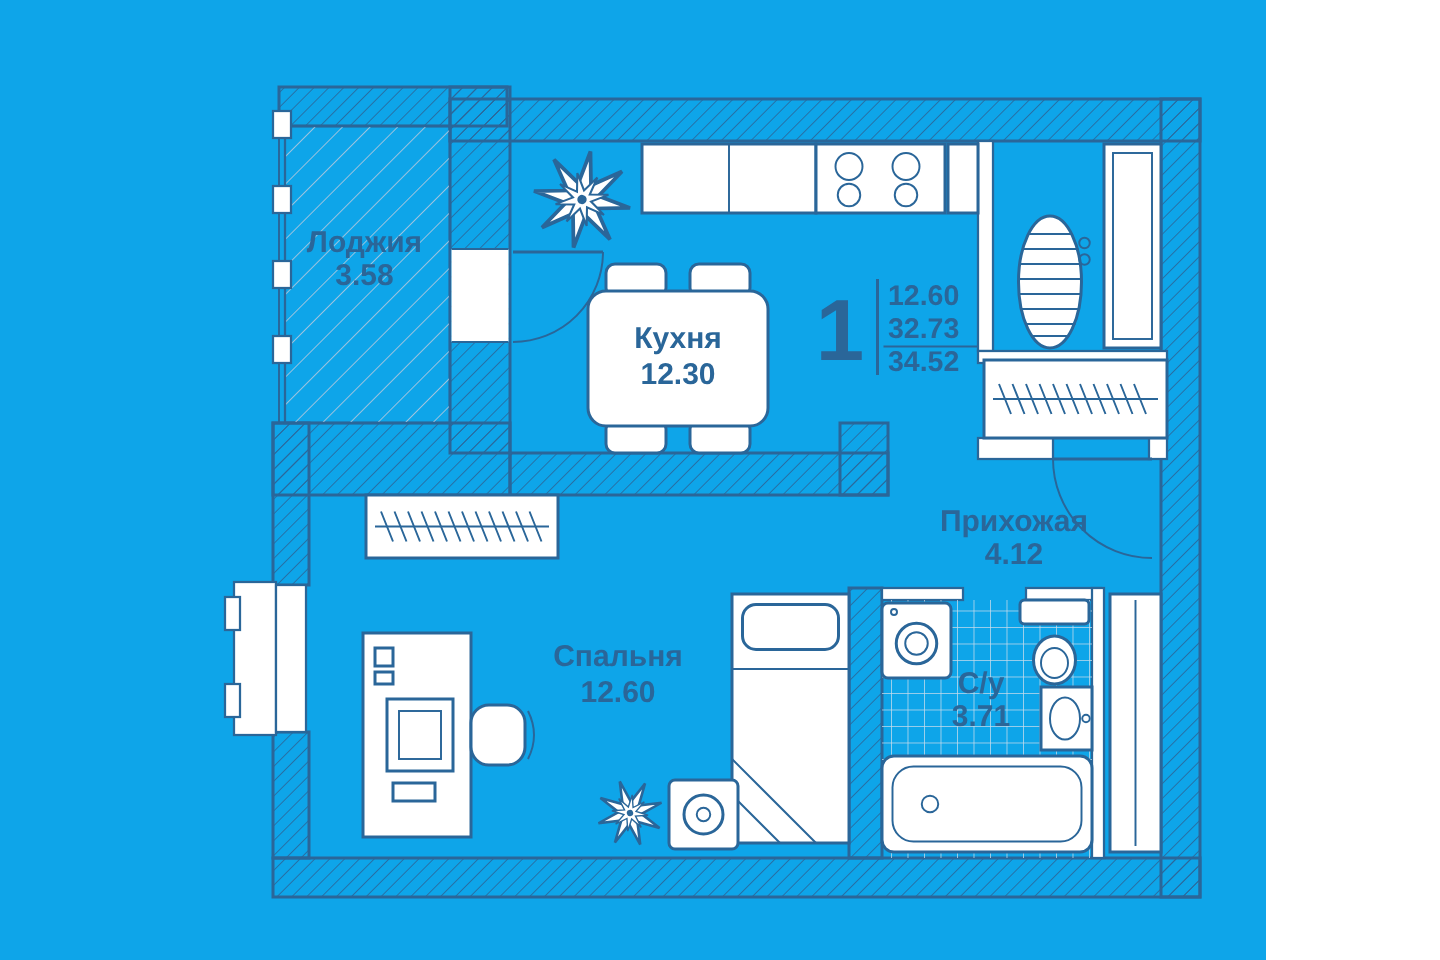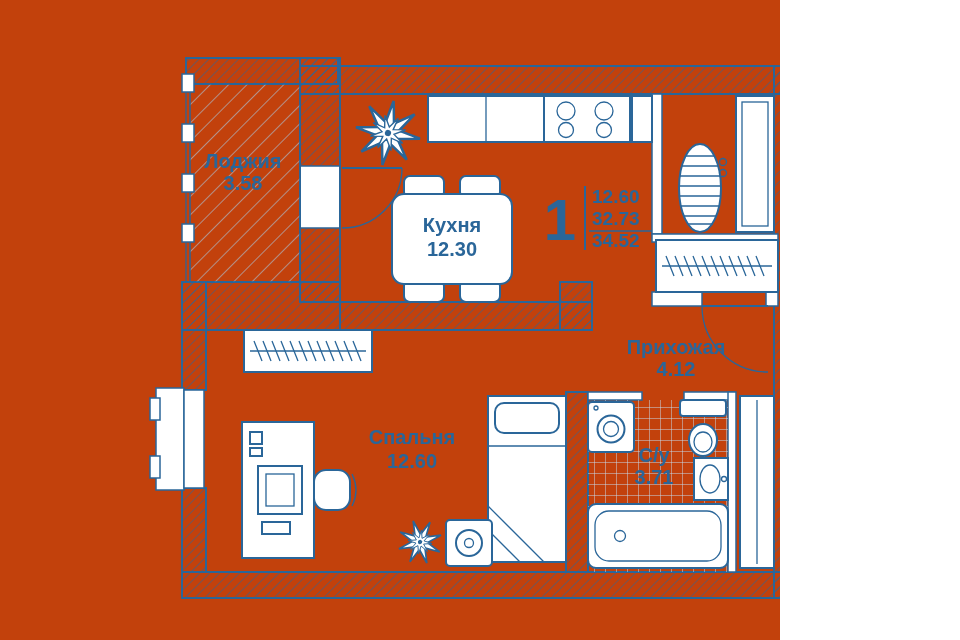--- a/index.html
+++ b/index.html
@@ -1,17 +1,17 @@
 <!DOCTYPE html>
 <html style="--line: #2a6699; --light: #a9c6de; --tile: #c6dcec;"><head>
 <meta charset="utf-8">
 <style>
   :root { --line:#2a6699; --light:#a9c6de; --tile:#c6dcec; }
   html,body { margin:0; padding:0; background:#ffffff; }
-  .stage { width:780px; height:640px; overflow:hidden; background:#c2410c; }
+  .stage { width:844px; height:640px; overflow:hidden; background:#0ea5e9; }
   svg text {
     font-family:"Liberation Sans", sans-serif;
     font-weight:bold;
     fill:var(--line);
   }
   .room { font-size:20px; text-anchor:middle; }
   .big  { font-size:58px; text-anchor:middle; }
   .num  { font-size:19px; }
   .wall { fill:url(#hatch); stroke:var(--line); stroke-width:2; }
   .thin { fill:#ffffff; stroke:var(--line); stroke-width:1.5; }

